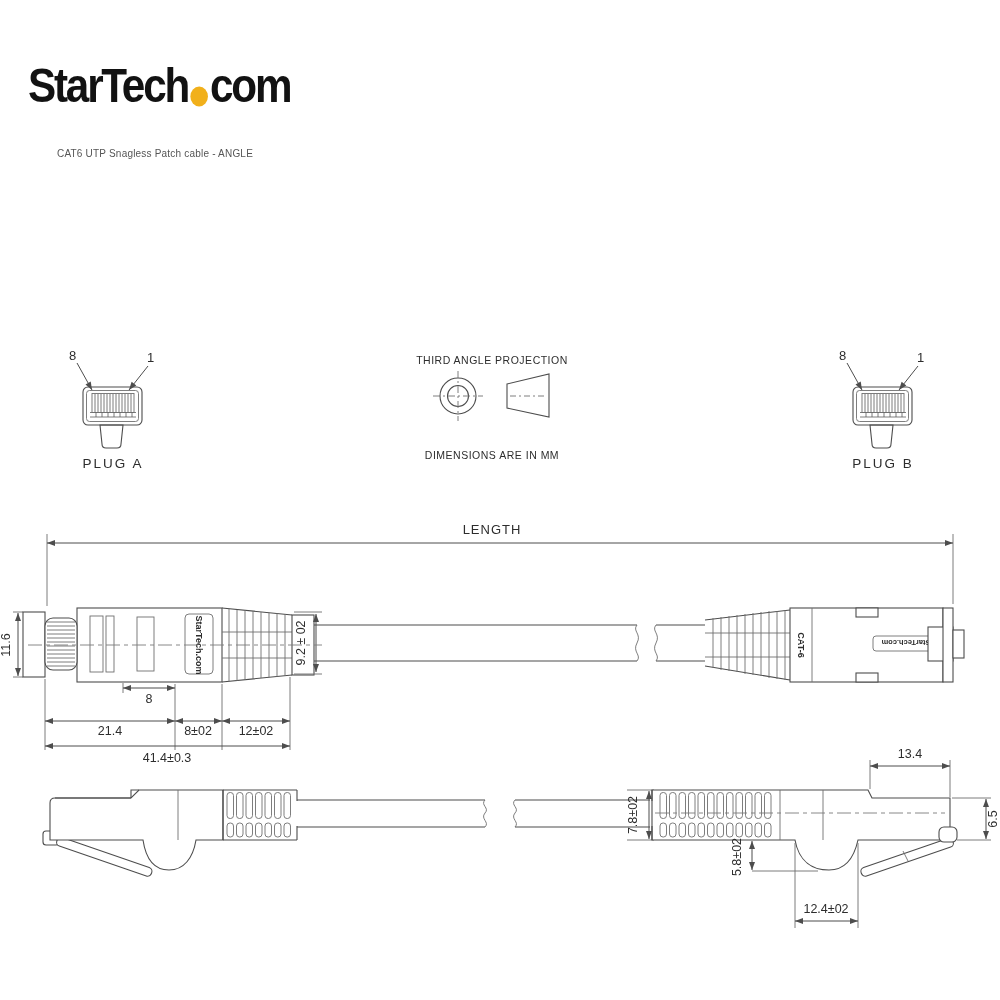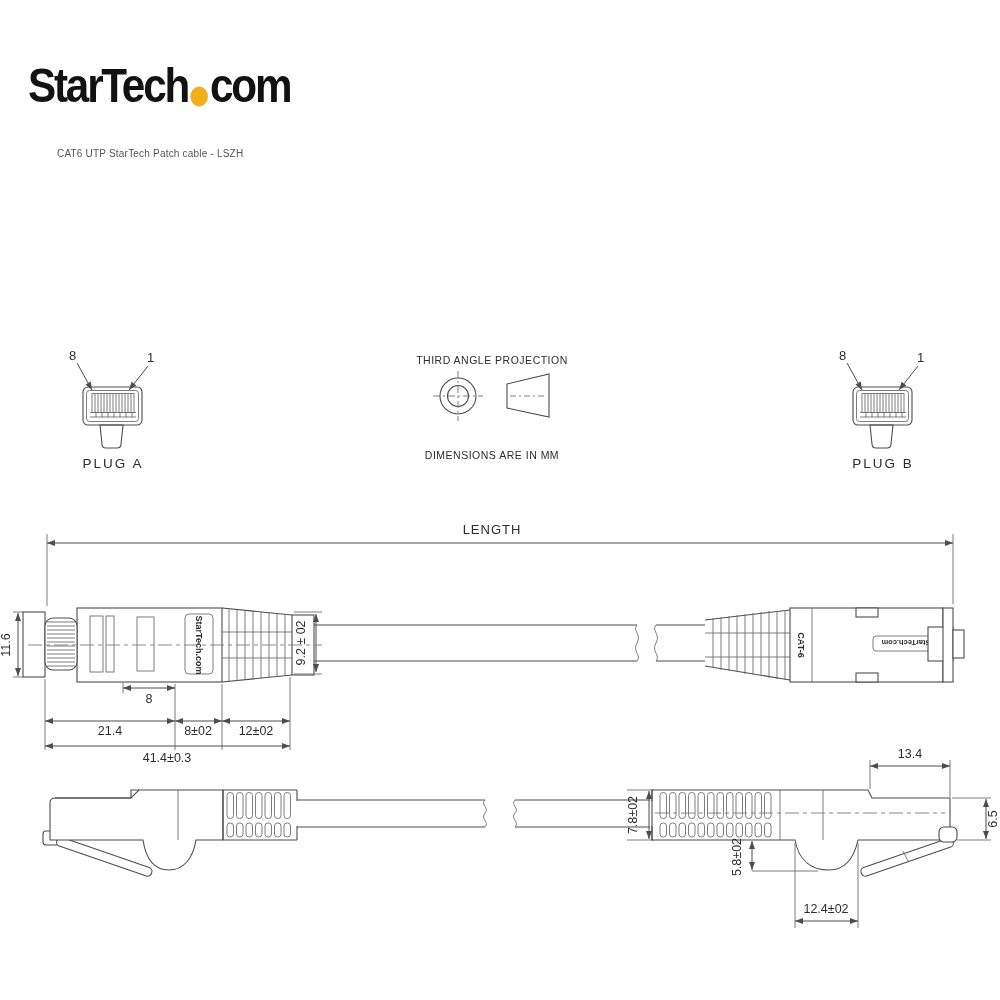--- a/index.html
+++ b/index.html
@@ -29,21 +29,21 @@
 </head>
 <body>
 
 <div class="logo">
   <span class="seg">StarTech</span>
   <svg class="logo-dot" width="21" height="21" viewBox="0 0 21 21">
     <circle cx="10.5" cy="10.5" r="10" fill="#F1B01B"></circle>
   </svg>
   <span class="seg">com</span>
 </div>
-<div class="subtitle">CAT6 UTP StarTech Patch cable - LSZH</div>
+<div class="subtitle">CAT6 UTP Snagless Patch cable - ANGLE</div>
 
 <svg class="sheet" width="1000" height="1000" viewBox="0 0 1000 1000">
   <defs>
     <marker id="arr" markerWidth="9" markerHeight="9" refX="8.5" refY="4.5" orient="auto-start-reverse" markerUnits="userSpaceOnUse">
       <path d="M0.5 1.5 L8.5 4.5 L0.5 7.5 Z" fill="#4d4d4d"></path>
     </marker>
 
     <g id="plug-front">
       <rect class="ol" x="83" y="387" width="59" height="38" rx="5"></rect>
       <rect class="thin" x="86.5" y="390.5" width="52" height="31" rx="3"></rect>

